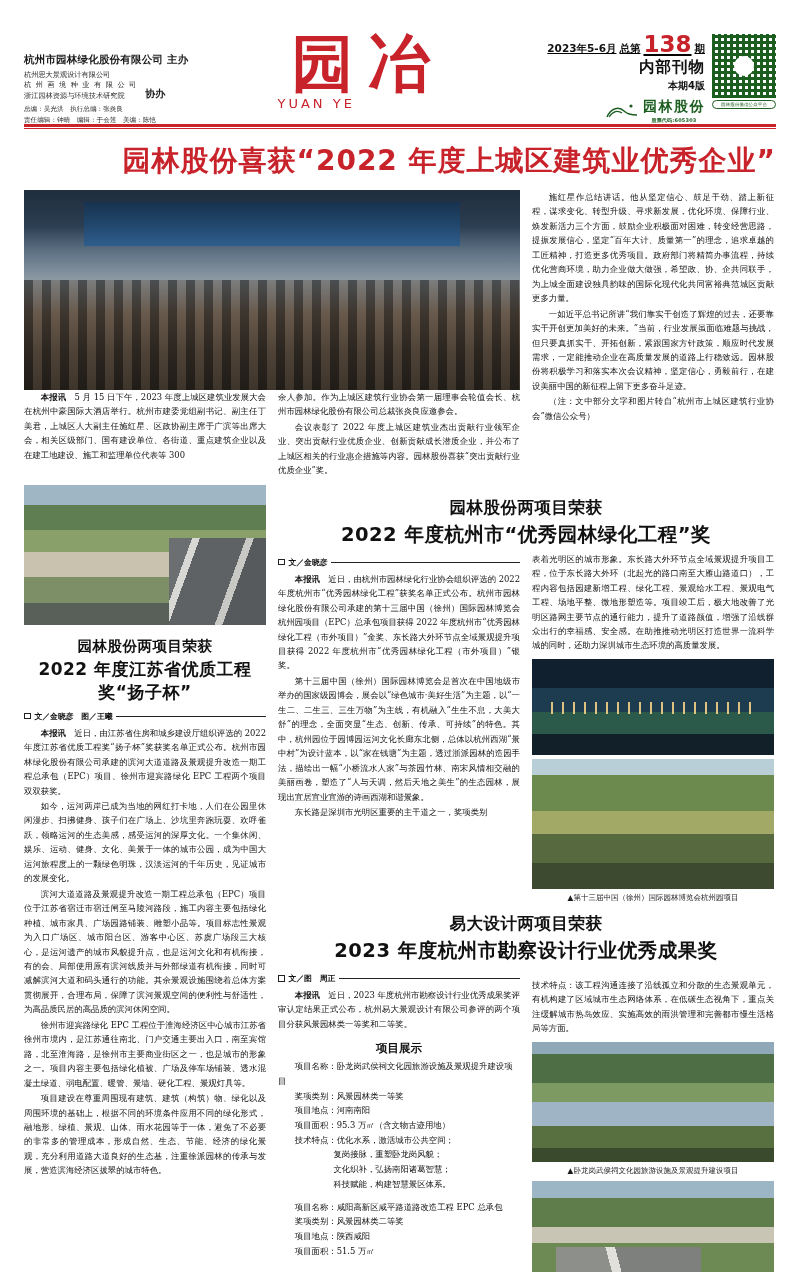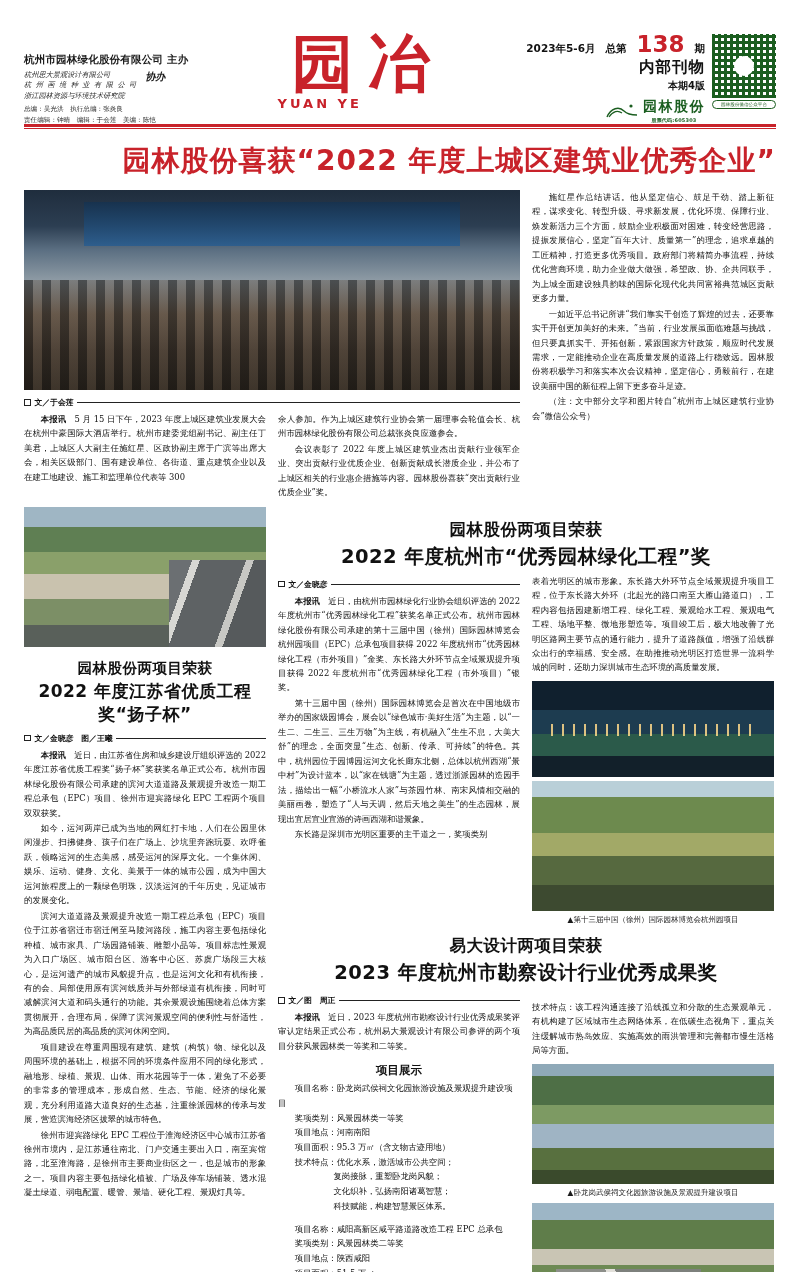--- a/index.html
+++ b/index.html
@@ -9,35 +9,35 @@
     font-family: "DejaVu Sans", "Liberation Sans", sans-serif;
     overflow: hidden;
   }
   .page { position: relative; width: 800px; height: 1272px; padding: 0 24px; }
 
   
   .masthead { display: flex; align-items: flex-start; justify-content: space-between;
               padding-top: 30px; height: 120px; }
   .mh-left { width: 250px; padding-top: 22px; }
   .mh-org { font-size: 10.5px; font-weight: bold; color: #1a1a1a; letter-spacing: .2px; line-height: 1.5; }
-  .mh-sub { margin-top: 2px; display: flex; align-items: flex-start; font-style: italic; }
+  .mh-sub { margin-top: 2px; display: flex; align-items: flex-end; }
   .mh-sub-lines { font-size: 7.2px; color: #2a2a2a; line-height: 1.45; }
   .mh-sub-lines div:nth-child(2){ letter-spacing: 1.1px; }
   .mh-xieban { font-size: 10px; font-weight: bold; margin-left: 8px; color: #1a1a1a; }
   .mh-credits { margin-top: 3px; font-size: 6.6px; color: #2a2a2a; line-height: 1.6; }
 
   .mh-center { width: 235px; padding-top: 2px; }
   .mh-logo { font-family: "DejaVu Serif", "Liberation Serif", serif;
              font-size: 62px; font-weight: bold; color: #c8222a;
              letter-spacing: 14px; line-height: 1.02; text-indent: 14px; }
-  .mh-logo-en { margin-top: 1px; font-size: 13px; font-weight: bold; color: #c8222a; letter-spacing: 3px; }
+  .mh-logo-en { margin-top: 1px; font-size: 13px; font-weight: normal; color: #c8222a; letter-spacing: 3px; }
 
   .mh-right { width: 260px; display: flex; justify-content: flex-end; gap: 7px; padding-top: 4px; }
   .mh-info { text-align: right; }
-  .mh-date-row { display: flex; align-items: baseline; justify-content: space-between; gap: 10px; }
+  .mh-date-row { display: flex; align-items: baseline; justify-content: space-between; gap: 3px; text-decoration: underline; }
   .mh-date { font-size: 10.5px; font-weight: bold; color: #111; }
   .mh-issue-pre { font-size: 10.5px; font-weight: bold; color: #111; }
   .mh-issue-no { font-size: 23px; font-weight: bold; color: #c8222a; line-height: .9; }
   .mh-issue-suf { font-size: 10.5px; font-weight: bold; color: #111; }
   .mh-internal { font-size: 15.5px; font-weight: bold; color: #111; margin-top: 1px; letter-spacing: 1px; }
   .mh-pages { font-size: 10px; font-weight: bold; color: #111; margin-top: 1px; }
   .mh-brand { display: flex; align-items: center; justify-content: flex-end; gap: 4px; margin-top: 5px; }
   .mh-brand-mark { width: 34px; height: 20px; }
   .mh-brand-txt { text-align: center; }
   .mh-brand-name { font-size: 14px; font-weight: bold; color: #1b5e20; letter-spacing: 1.5px; font-family:"DejaVu Serif","Liberation Serif",serif; }
@@ -173,25 +173,20 @@
   </div>
 
   <div class="rule-red"></div>
   <div class="rule-red-thin"></div>
 
   <div class="main-headline">园林股份喜获“2022 年度上城区建筑业优秀企业”</div>
 
   <div class="cols">
     <div>
       <div class="photo ph-conf span2"></div>
-      <div class="byline">
-        <span class="bx"></span>
-        <span class="btxt">文／于会莲</span>
-        <span class="bline"></span>
-      </div>
       <div class="cols">
         <div class="col body-txt">
           <p><span class="lead">本报讯</span>　5 月 15 日下午，2023 年度上城区建筑业发展大会在杭州中豪国际大酒店举行。杭州市建委党组副书记、副主任丁美君，上城区人大副主任施红星、区政协副主席于广滨等出席大会，相关区级部门、国有建设单位、各街道、重点建筑企业以及在建工地建设、施工和监理单位代表等 300</p>
         </div>
         <div class="col body-txt">
           <p class="noind">余人参加。作为上城区建筑行业协会第一届理事会轮值会长、杭州市园林绿化股份有限公司总裁张炎良应邀参会。</p>
           <p>会议表彰了 2022 年度上城区建筑业杰出贡献行业领军企业、突出贡献行业优质企业、创新贡献成长潜质企业，并公布了上城区相关的行业惠企措施等内容。园林股份喜获“突出贡献行业优质企业”奖。</p>
         </div>
       </div>
     </div>
@@ -213,22 +208,22 @@
       </div>
       <div class="byline">
         <span class="bx"></span>
         <span class="btxt">文／金晓彦　图／王曦</span>
         <span class="bline"></span>
       </div>
       <div class="body-txt">
         <p><span class="lead">本报讯</span>　近日，由江苏省住房和城乡建设厅组织评选的 2022 年度江苏省优质工程奖“扬子杯”奖获奖名单正式公布。杭州市园林绿化股份有限公司承建的滨河大道道路及景观提升改造一期工程总承包（EPC）项目、徐州市迎宾路绿化 EPC 工程两个项目双双获奖。</p>
         <p>如今，运河两岸已成为当地的网红打卡地，人们在公园里休闲漫步、扫拂健身、孩子们在广场上、沙坑里奔跑玩耍、欢呼雀跃，领略运河的生态美感，感受运河的深厚文化。一个集休闲、娱乐、运动、健身、文化、美景于一体的城市公园，成为中国大运河旅程度上的一颗绿色明珠，汉淡运河的千年历史，见证城市的发展变化。</p>
         <p>滨河大道道路及景观提升改造一期工程总承包（EPC）项目位于江苏省宿迁市宿迁闸至马陵河路段，施工内容主要包括绿化种植、城市家具、广场园路铺装、雕塑小品等。项目标志性景观为入口广场区、城市阳台区、游客中心区、苏虞广场段三大核心，是运河遗产的城市风貌提升点，也是运河文化和有机衔接，有的会、局部使用原有滨河线质并与外部绿道有机衔接，同时可减解滨河大道和码头通行的功能。其余景观设施围绕着总体方案贯彻展开，合理布局，保障了滨河景观空间的便利性与舒适性，为高品质民居的高品质的滨河休闲空间。</p>
+        <p>徐州市迎宾路绿化 EPC 工程位于淮海经济区中心城市江苏省徐州市境内，是江苏通往南北、门户交通主要出入口，南至宾馆路，北至淮海路，是徐州市主要商业街区之一，也是城市的形象之一。项目内容主要包括绿化植被、广场及停车场铺装、透水混凝土绿道、弱电配置、暖管、景墙、硬化工程、景观灯具等。</p>
         <p>项目建设在尊重周围现有建筑、建筑（构筑）物、绿化以及周围环境的基础上，根据不同的环境条件应用不同的绿化形式，融地形、绿植、景观、山体、雨水花园等于一体，避免了不必要的非常多的管理成本，形成自然、生态、节能、经济的绿化景观，充分利用道路大道良好的生态基，注重徐派园林的传承与发展，营造滨海经济区拔翠的城市特色。</p>
-        <p>徐州市迎宾路绿化 EPC 工程位于淮海经济区中心城市江苏省徐州市境内，是江苏通往南北、门户交通主要出入口，南至宾馆路，北至淮海路，是徐州市主要商业街区之一，也是城市的形象之一。项目内容主要包括绿化植被、广场及停车场铺装、透水混凝土绿道、弱电配置、暖管、景墙、硬化工程、景观灯具等。</p>
       </div>
     </div>
 
     <div class="span2">
 
       <div class="sec-head">
         <div class="l1">园林股份两项目荣获</div>
         <div class="l2">2022 年度杭州市“优秀园林绿化工程”奖</div>
       </div>
       <div class="cols">

